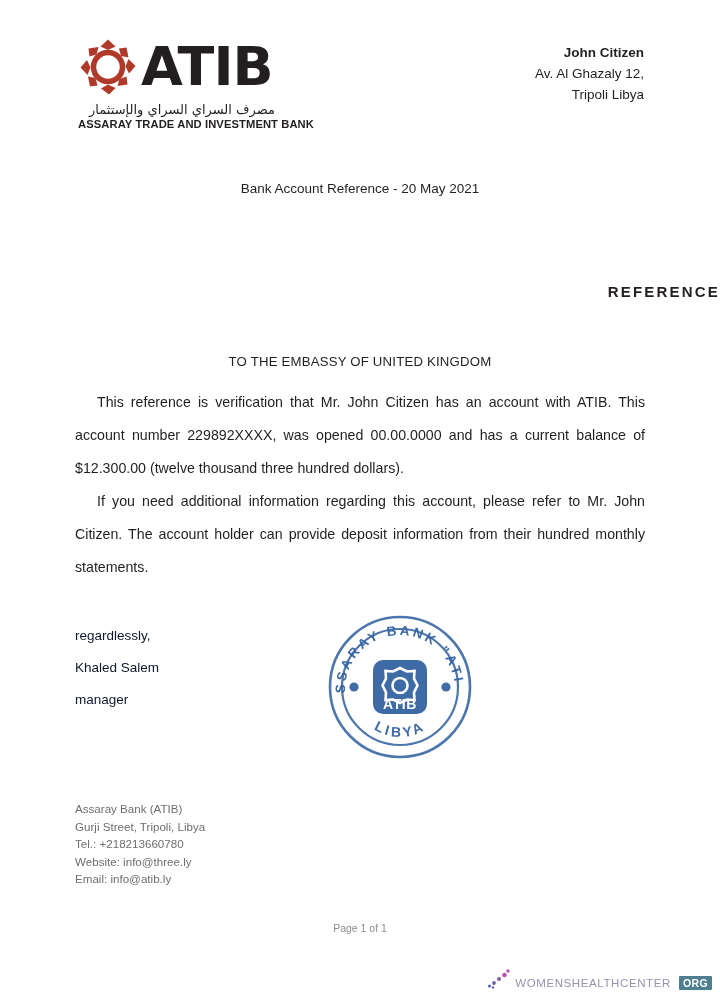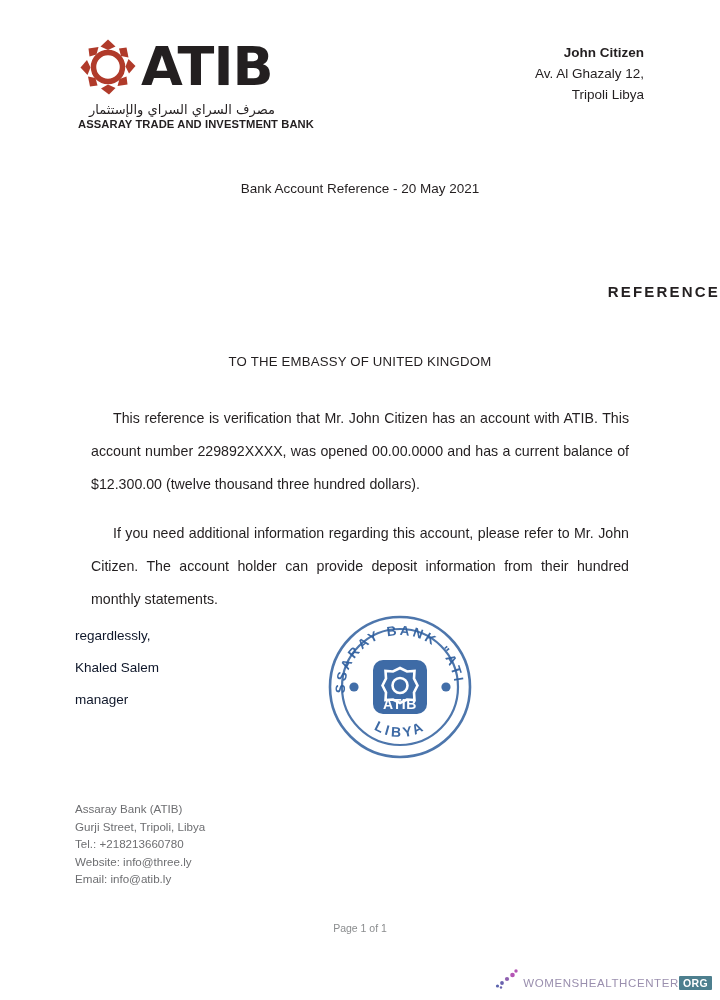--- a/index.html
+++ b/index.html
@@ -122,21 +122,21 @@
     left: 75px;
     top: 386px;
     width: 570px;
     font-size: 14.2px;
     line-height: 33px;
     text-align: justify;
     text-justify: inter-word;
     color: #231f20;
   }
   #body-copy p {
-    margin: 16px;
+    margin: 0;
     text-indent: 22px;
   }
   #body-copy p + p { margin-top: 0px; }
 
   
   #signature-block {
     position: absolute;
     left: 75px;
     top: 620px;
     font-size: 13.5px;
@@ -195,21 +195,21 @@
     line-height: 14px;
     white-space: nowrap;
   }
   #watermark-tld {
     font-size: 10.5px;
     font-weight: bold;
     letter-spacing: 0.4px;
     color: #ffffff;
     background: #4d7f8e;
     padding: 1.5px 4px 1.5px 4px;
-    margin-left: 0;
+    margin-left: 8px;
     line-height: 11px;
     border-radius: 1px;
   }
 </style>
 </head>
 <body>
 
 <div id="letterhead">
 
   <div id="logo-block">

